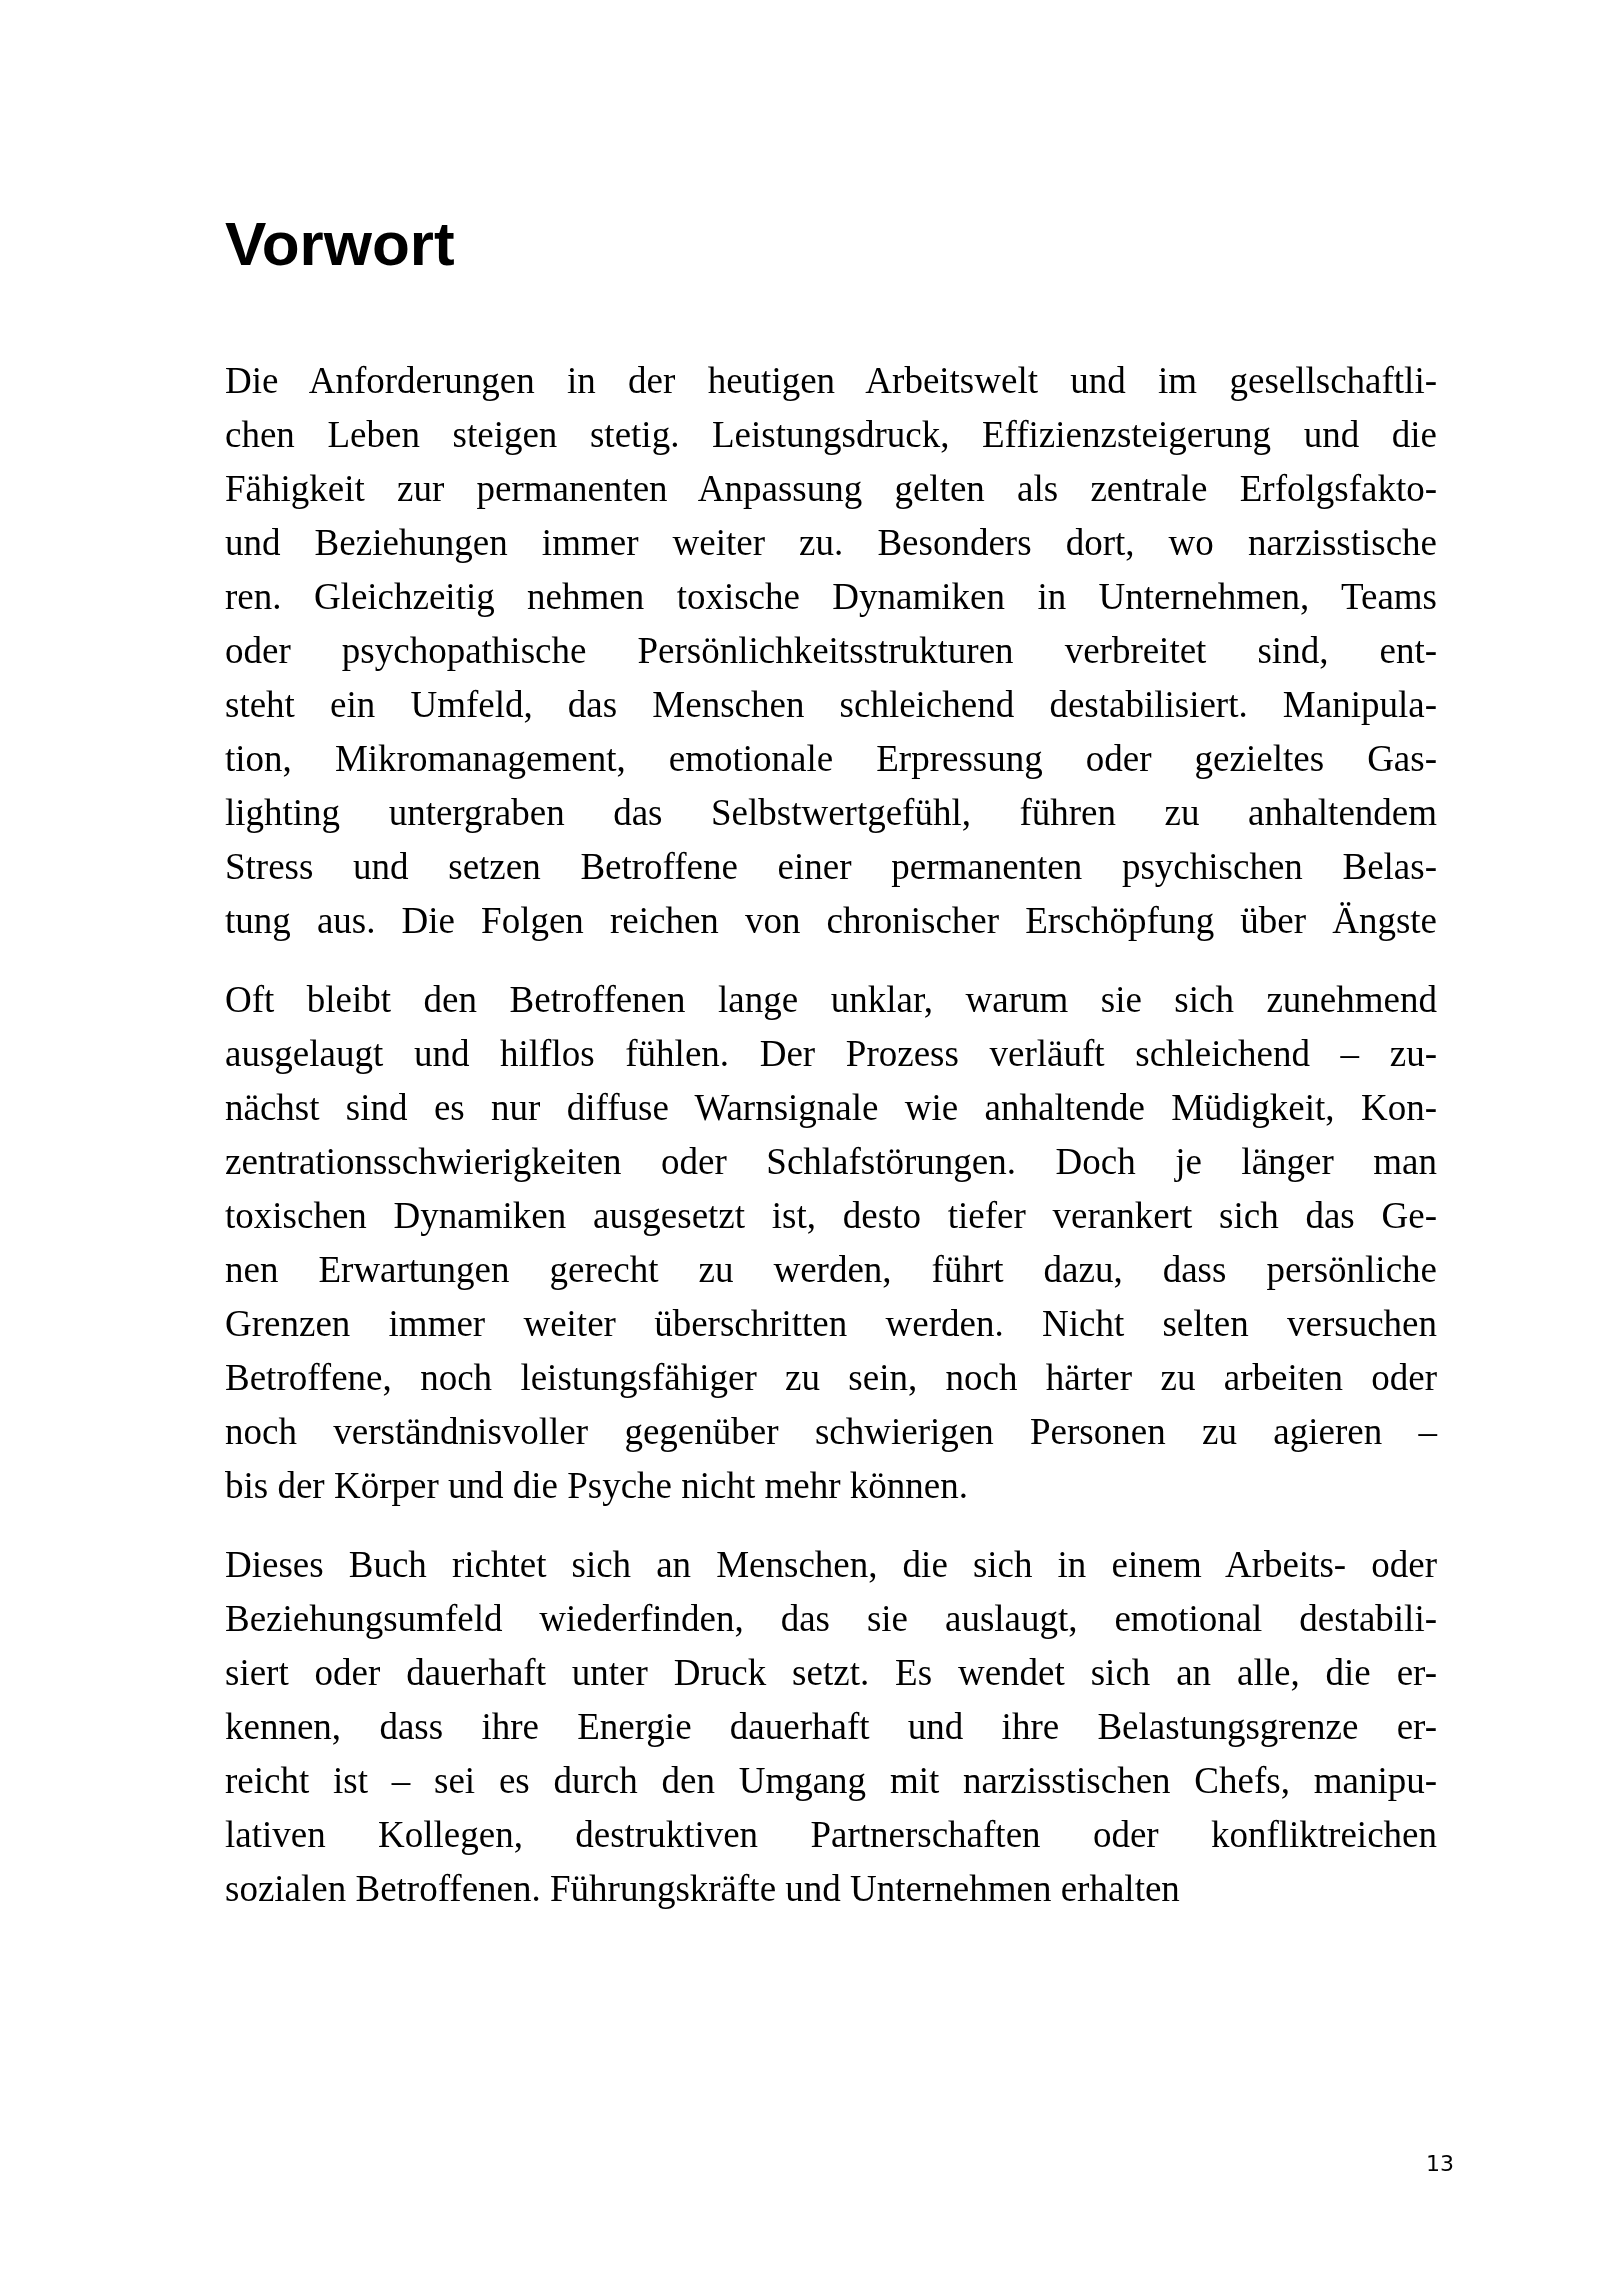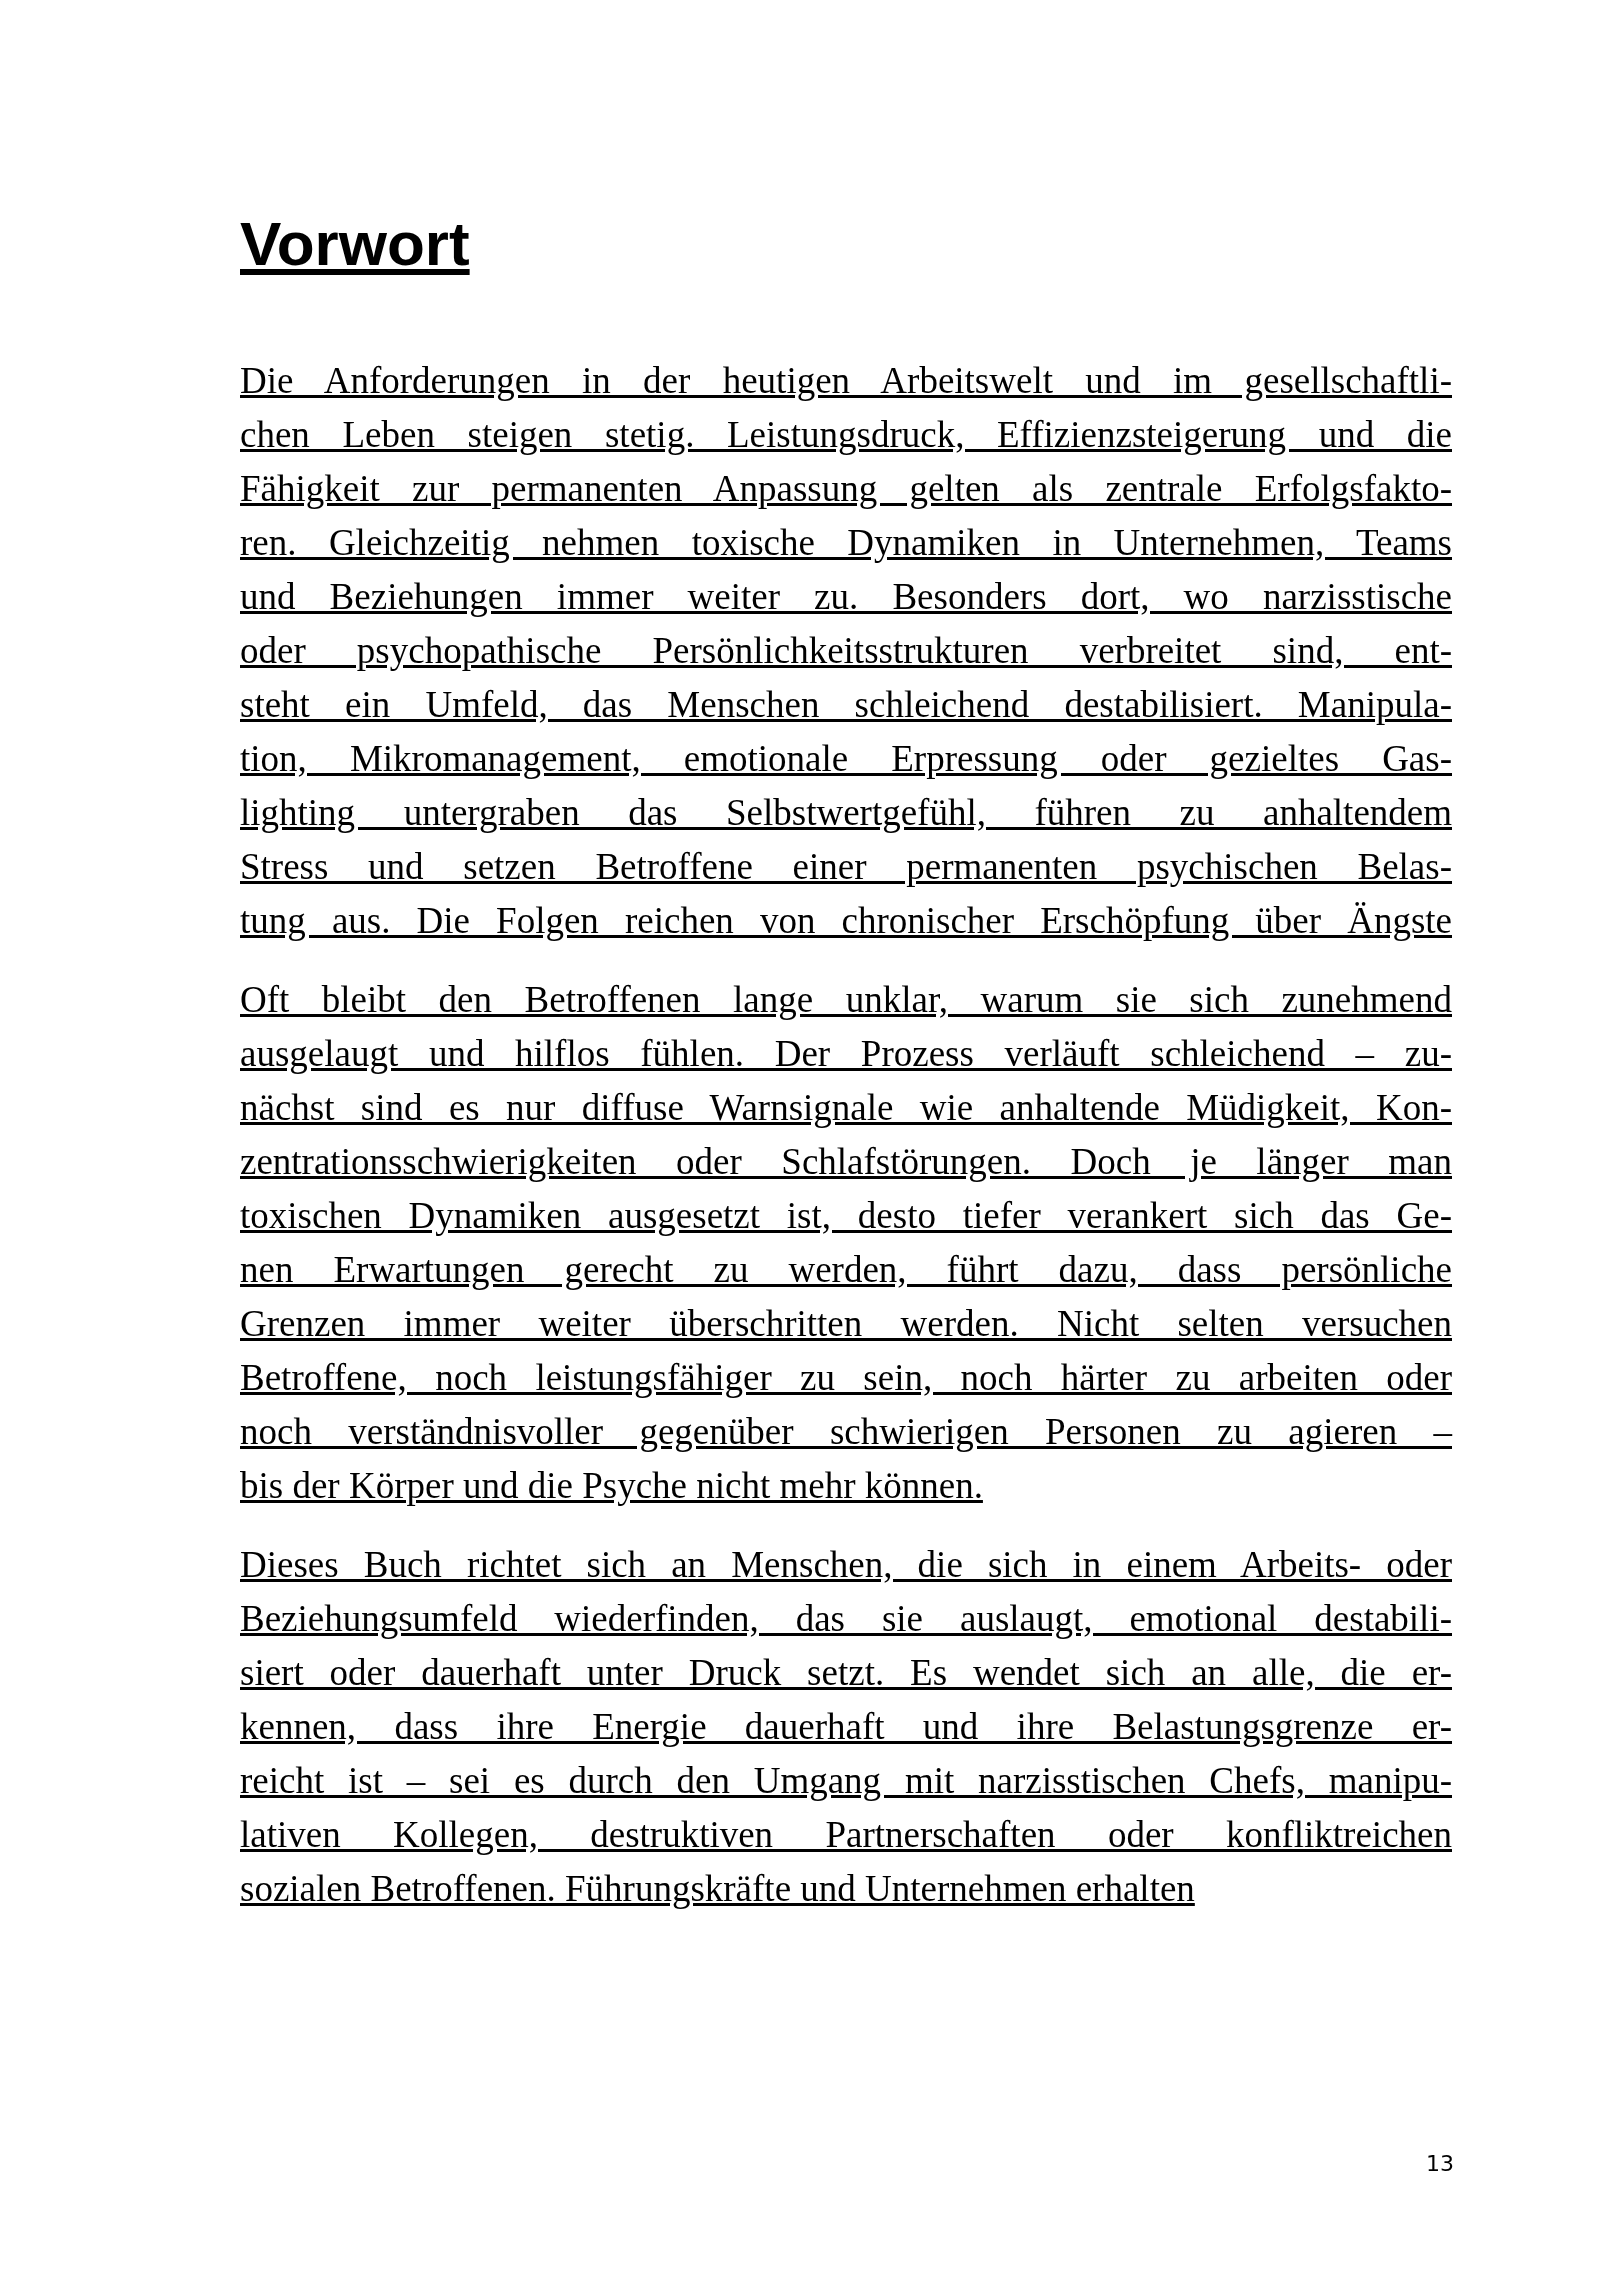--- a/index.html
+++ b/index.html
@@ -10,24 +10,23 @@
   body {
     position: relative;
     width: 1620px;
     height: 2295px;
     font-family: "Liberation Serif", serif;
     color: #000000;
     overflow: hidden;
   }
   .content {
     position: absolute;
-    left: 240px;
+    left: 225px;
     top: 0;
     width: 1212px;
-    text-decoration: underline;
   }
   .title {
     margin: 213px 0 0 0;
     padding: 0;
     font-family: "Liberation Sans", sans-serif;
     font-weight: bold;
     font-size: 62px;
     line-height: 62px;
     letter-spacing: 0;
     color: #000000;
@@ -65,22 +64,22 @@
 </head>
 <body>
 
 <div class="content">
   <h1 class="title">Vorwort</h1>
   <div>
       <div class="para first">
         <div class="line">Die Anforderungen in der heutigen Arbeitswelt und im gesellschaftli-</div>
         <div class="line">chen Leben steigen stetig. Leistungsdruck, Effizienzsteigerung und die</div>
         <div class="line">Fähigkeit zur permanenten Anpassung gelten als zentrale Erfolgsfakto-</div>
+        <div class="line">und Beziehungen immer weiter zu. Besonders dort, wo narzisstische</div>
         <div class="line">ren. Gleichzeitig nehmen toxische Dynamiken in Unternehmen, Teams</div>
-        <div class="line">und Beziehungen immer weiter zu. Besonders dort, wo narzisstische</div>
         <div class="line">oder psychopathische Persönlichkeitsstrukturen verbreitet sind, ent-</div>
         <div class="line">steht ein Umfeld, das Menschen schleichend destabilisiert. Manipula-</div>
         <div class="line">tion, Mikromanagement, emotionale Erpressung oder gezieltes Gas-</div>
         <div class="line">lighting untergraben das Selbstwertgefühl, führen zu anhaltendem</div>
         <div class="line">Stress und setzen Betroffene einer permanenten psychischen Belas-</div>
         <div class="line">tung aus. Die Folgen reichen von chronischer Erschöpfung über Ängste</div>
       </div>
       <div class="para">
         <div class="line">Oft bleibt den Betroffenen lange unklar, warum sie sich zunehmend</div>
         <div class="line">ausgelaugt und hilflos fühlen. Der Prozess verläuft schleichend – zu-</div>

